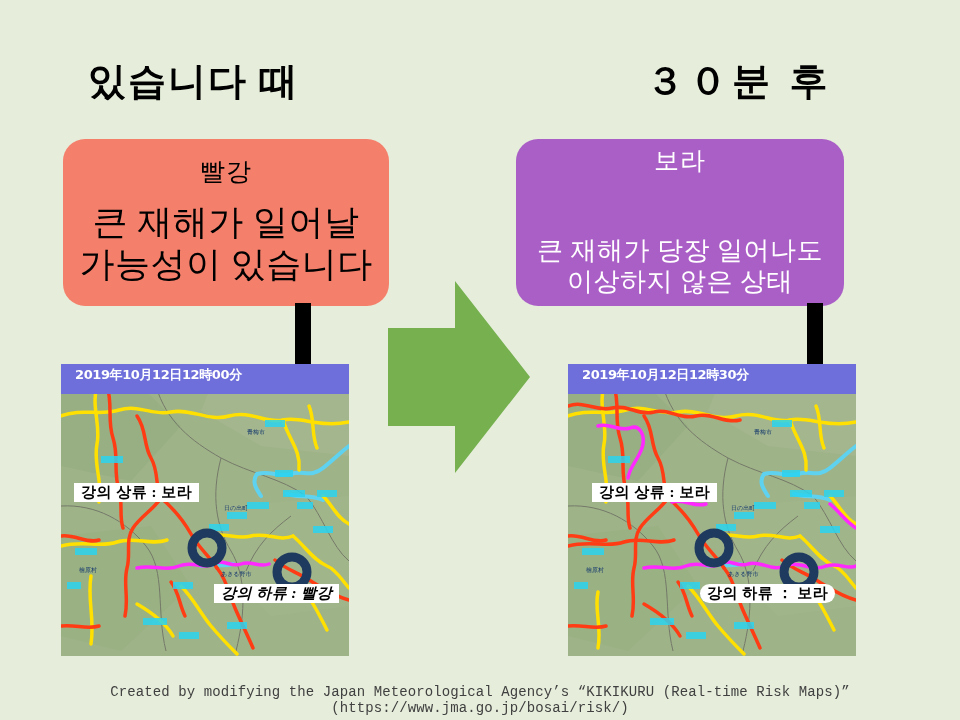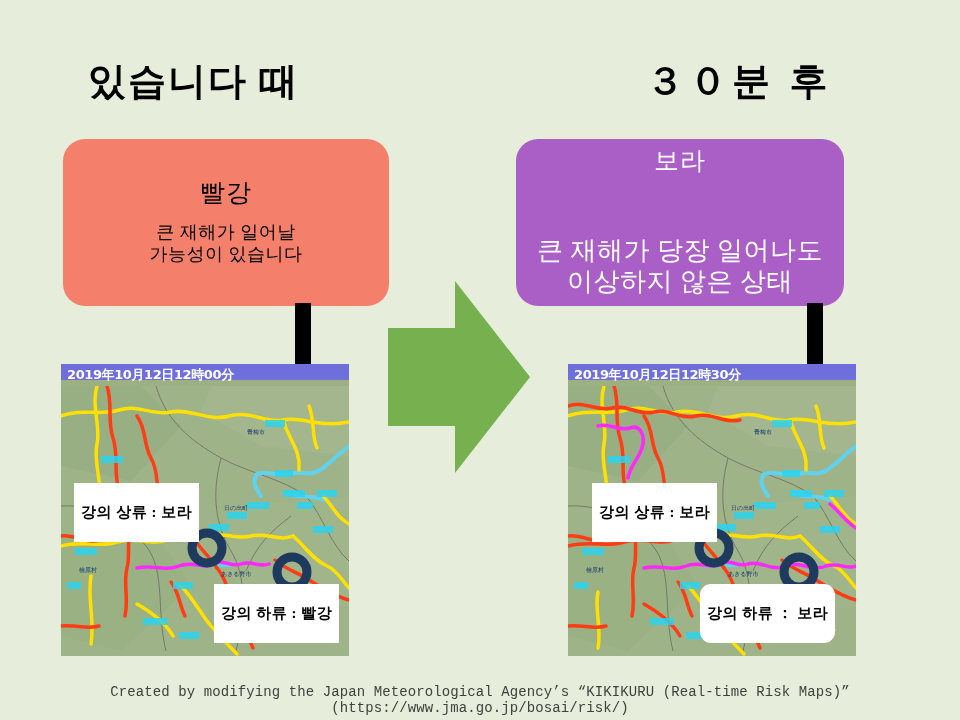--- a/index.html
+++ b/index.html
@@ -55,21 +55,21 @@
     background: #aa5fc7;
     color: #ffffff;
   }
   .callout .level {
     font-size: 25px;
     line-height: 1.1;
     margin-bottom: 16px;
     letter-spacing: 1px;
   }
   .callout .desc {
-    font-size: 18px;
+    font-size: 35px;
     line-height: 1.22;
     letter-spacing: 0.5px;
     white-space: pre-line;
   }
   #callout-purple .desc { font-size: 26px; margin-top: 44px; }
 
   
   #green-arrow {
     position: absolute;
     left: 388px; top: 281px;
@@ -93,53 +93,53 @@
     overflow: hidden;
     background: #9cb083;
   }
   #map-left  { left: 61px;  top: 364px; }
   #map-right { left: 568px; top: 364px; }
 
   .map-header {
     position: absolute;
     left: 0; top: 0;
     width: 100%;
-    height: 16px;
+    height: 30px;
     background: #6f6fdc;
     color: #ffffff;
     font-family: "DejaVu Sans", sans-serif;
     font-size: 13px;
     font-weight: 700;
     line-height: 22px;
-    padding-left: 6px;
+    padding-left: 14px;
     box-sizing: border-box;
     letter-spacing: -0.4px;
     white-space: nowrap;
   }
   .map-canvas {
     position: absolute;
     left: 0; top: 22px;
     width: 100%;
     height: 270px;
   }
 
   
   .map-label {
     position: absolute;
     background: #ffffff;
     color: #000000;
     font-family: "Liberation Serif", serif;
     font-size: 15px;
     font-weight: 700;
-    padding: 20px 7px;
+    padding: 0 7px;
     white-space: nowrap;
     letter-spacing: 0.5px;
   }
   #label-left-upstream    { left: 74px;  top: 483px; }
-  #label-left-downstream  { left: 214px; top: 584px; }
+  #label-left-downstream  { left: 214px; top: 584px; font-style: italic; }
   #label-right-upstream   { left: 592px; top: 483px; }
   #label-right-downstream { left: 700px; top: 584px; border-radius: 11px; }
 
   
   #footer-credit {
     position: absolute;
     left: 0;
     top: 684px;
     width: 960px;
     text-align: center;

